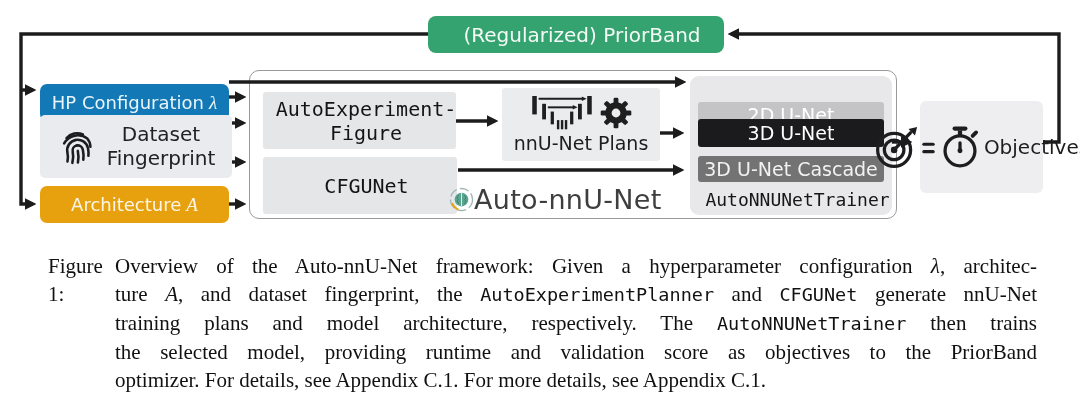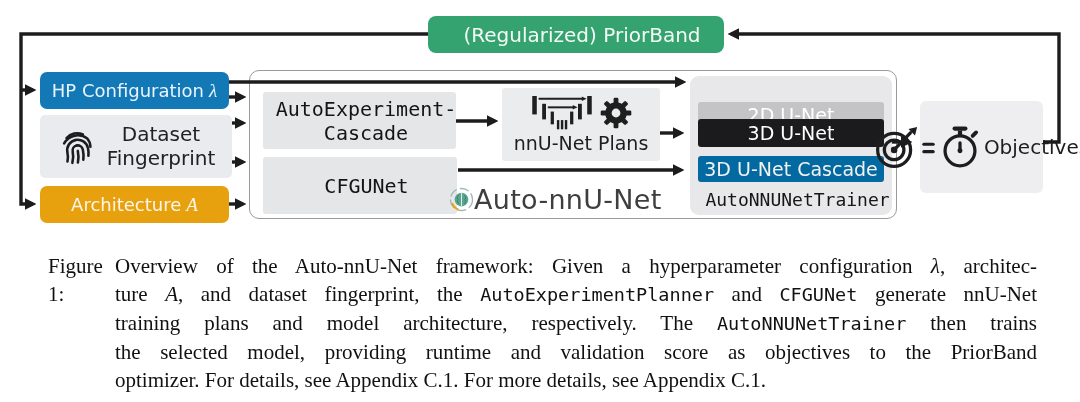--- a/index.html
+++ b/index.html
@@ -7,21 +7,21 @@
     font-family: "DejaVu Sans", sans-serif; }
 
   .diagram { position: relative; width: 1080px; height: 235px; }
   .diagram > div { position: absolute; }
 
   .wires { position: absolute; left: 0; top: 0; z-index: 2; pointer-events: none; }
   .node { z-index: 3; display: flex; align-items: center; justify-content: center; }
 
   .priorband { left: 428px; top: 16px; width: 296px; height: 37px;
     background: #35a370; border-radius: 8px; color: #f4fbf7; font-size: 20px; padding-left: 12px; }
-  .hp { left: 40px; top: 72px; width: 189px; height: 37px;
+  .hp { left: 40px; top: 84px; width: 189px; height: 37px;
     background: #1278b6; border-radius: 7px; color: #eaf4fb; font-size: 18px; }
   .fp { left: 40px; top: 115px; width: 192px; height: 63px;
     background: #e9ebee; border-radius: 5px; gap: 10px; color: #202124; font-size: 20px; }
   .fp .fp-text { text-align: center; line-height: 1.18; }
   .arch { left: 40px; top: 186px; width: 189px; height: 37px;
     background: #e7a10f; border-radius: 7px; color: #fdf6e8; font-size: 18px; }
   .sym { font-family: "Liberation Serif", serif; font-style: italic; font-size: 19px; margin-left: 5px; }
 
   .frame { left: 249px; top: 70px; width: 648px; height: 149px; z-index: 1;
     background: #ffffff; border: 1.5px solid #9a9a9a; border-radius: 10px; }
@@ -121,21 +121,21 @@
     </div>
 
     <div class="node arch" style="background: rgb(231, 161, 15);">
       <span>Architecture</span>
       <span class="sym">A</span>
     </div>
 
     <div class="node aep mono">
       <div>
         <div>AutoExperiment-</div>
-        <div>Cascade</div>
+        <div>Figure</div>
       </div>
     </div>
 
     <div class="node cfg mono">
       <span>CFGUNet</span>
     </div>
 
     <div class="node plans">
       <div class="icon-row">
         <svg width="64" height="34" viewBox="0 0 44 24" fill="#1f1f1f">
@@ -179,21 +179,21 @@
         <path d="M12 5.8 V18.2" stroke="#e9f2ef" stroke-width="0.9"></path>
         <path d="M9.2 8 C7.6 9.4 7.6 11 9 12 C7.6 13 7.8 15 9.4 16" stroke="#2e7d6a" stroke-width="0.9"></path>
         <path d="M14.8 8 C16.4 9.4 16.4 11 15 12 C16.4 13 16.2 15 14.6 16" stroke="#2e7d6a" stroke-width="0.9"></path>
       </svg>
       <span class="brand-text">Auto-nnU-Net</span>
     </div>
 
     <div class="trainer" style="z-index:3;">
       <div class="bar bar-2d" style="background: rgb(196, 196, 198); color: rgb(255, 255, 255);">2D U-Net</div>
       <div class="bar bar-3d" style="background: rgb(27, 27, 29); color: rgb(255, 255, 255);">3D U-Net</div>
-      <div class="bar bar-casc" style="background: #0369a1; color: rgb(242, 242, 242);">3D U-Net Cascade</div>
+      <div class="bar bar-casc" style="background: #737373; color: rgb(242, 242, 242);">3D U-Net Cascade</div>
       <div class="t-label mono">AutoNNUNetTrainer</div>
     </div>
 
     <div class="node objectives">
       <div class="icon-row">
         <svg width="46" height="46" viewBox="0 0 24 24" fill="none" stroke="#1d1d1f" stroke-width="1.7">
           <circle cx="10.5" cy="13.5" r="8.6"></circle>
           <circle cx="10.5" cy="13.5" r="5.1"></circle>
           <circle cx="10.5" cy="13.5" r="1.7" fill="#1d1d1f" stroke="none"></circle>
           <path d="M11 13 L19 4.6" stroke-linecap="round"></path>

